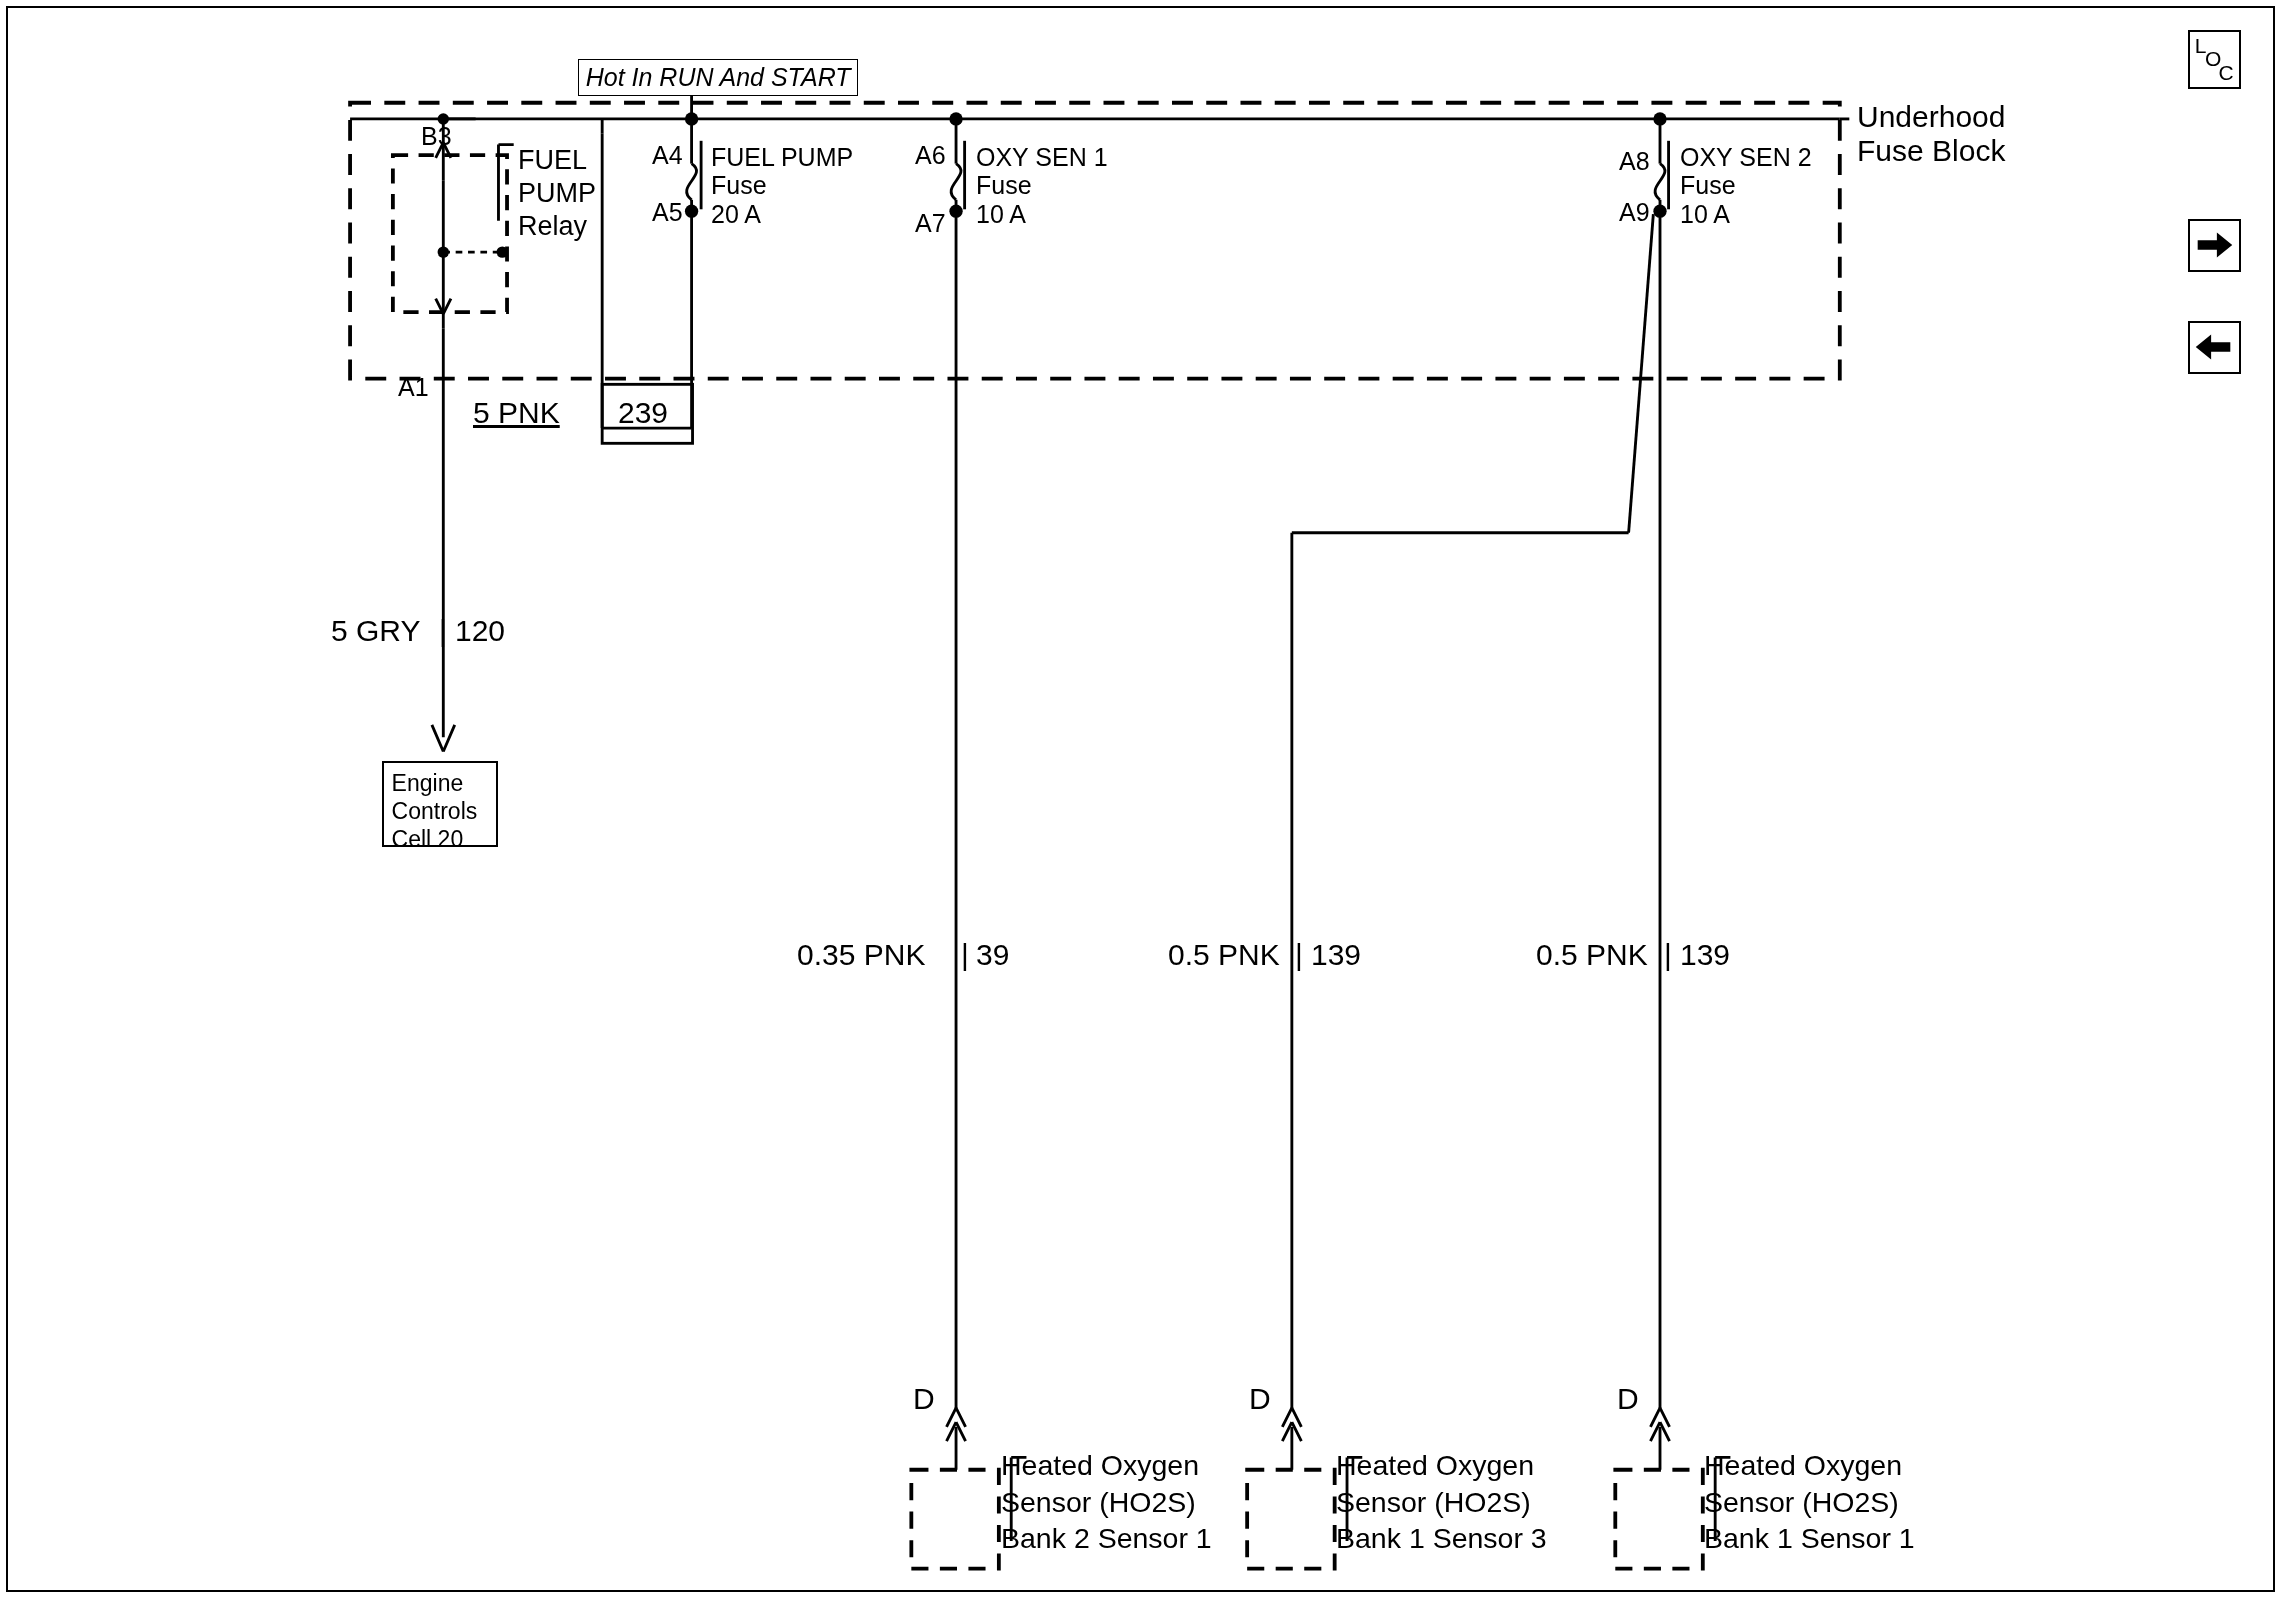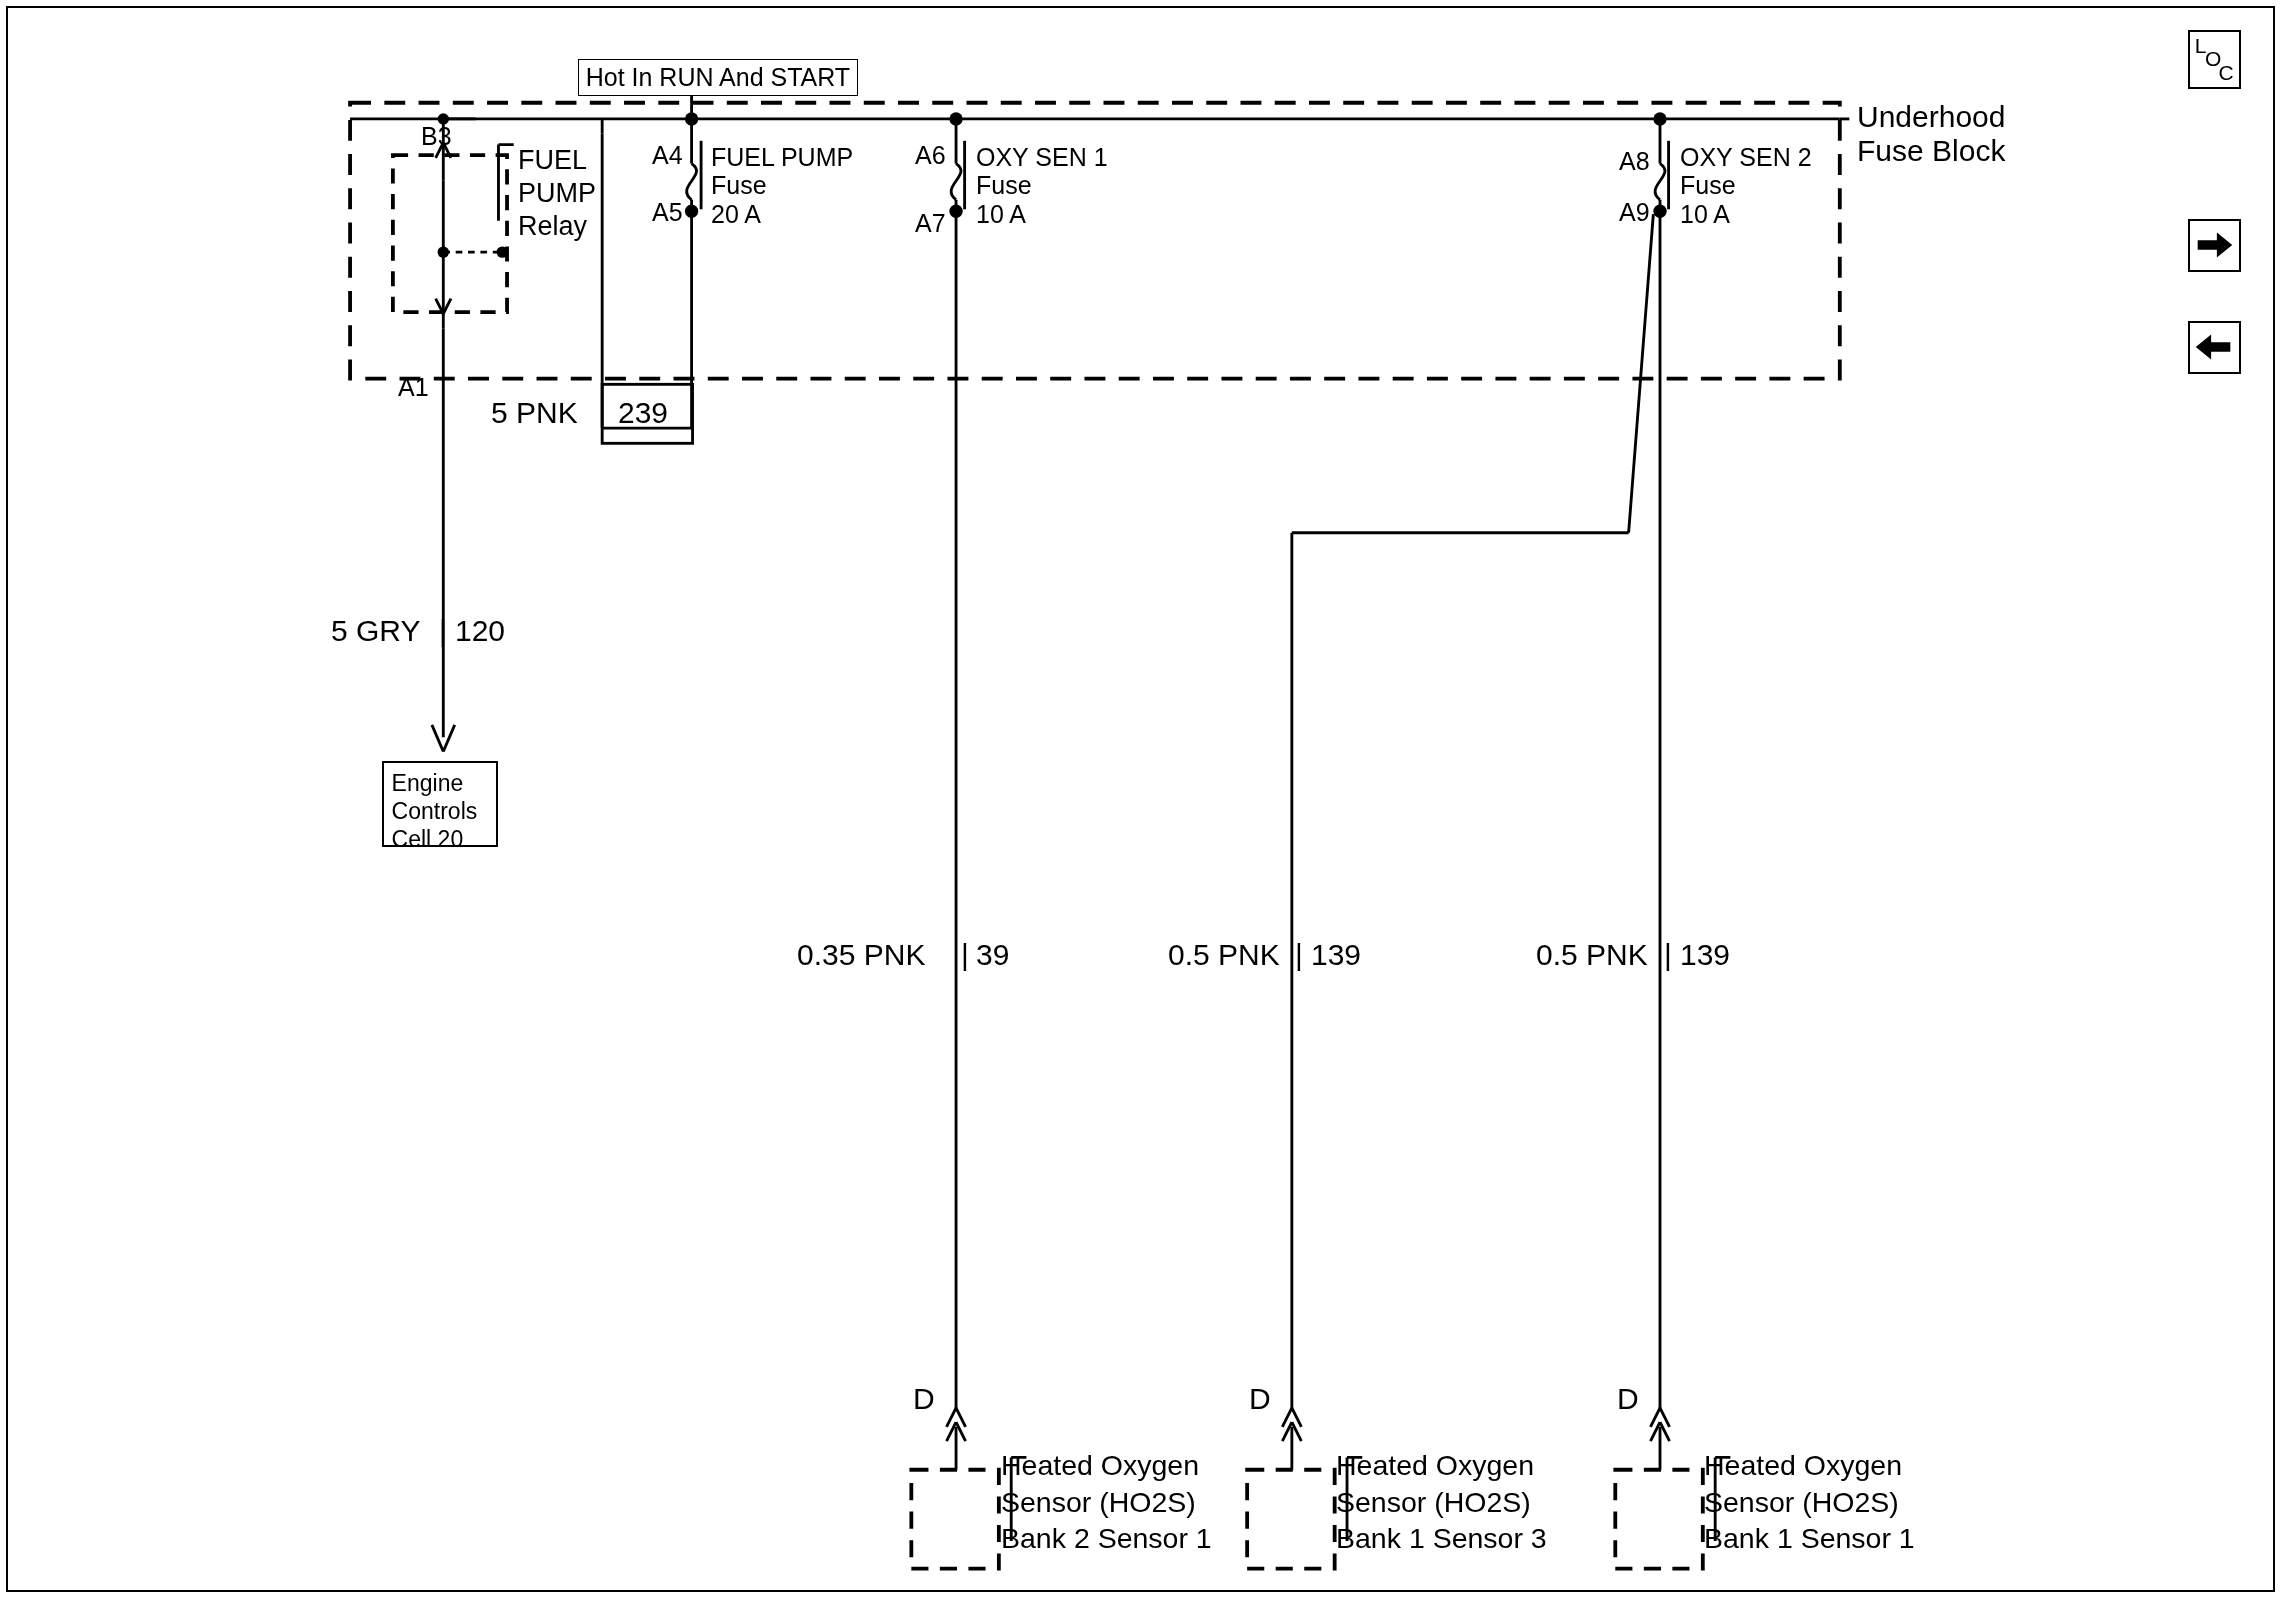--- a/index.html
+++ b/index.html
@@ -170,21 +170,21 @@
       <path d="M1014 148 L1014 220" stroke-width="3"></path>
       <path d="M1754 148 L1754 220" stroke-width="3"></path>
 
       <line x1="1934" y1="125" x2="1944" y2="125" stroke-width="3"></line>
 
       <rect x="633" y="404" width="95" height="62" stroke-width="3" fill="none"></rect>
 
     </g>
   </svg>
 
-  <div class="lbl t26 boxed" style="left:578px; top:59px;">Hot In RUN And START</div>
+  <div class="lbl t26 boxed" style="left:578px; top:59px;font-style:italic;">Hot In RUN And START</div>
 
   <div class="lbl t32" style="left:1857px; top:99px;">Underhood</div>
   <div class="lbl t32" style="left:1857px; top:133px;">Fuse Block</div>
 
   <div class="lbl t26" style="left:421px; top:122px;">B3</div>
   <div class="lbl t26" style="left:398px; top:333px;margin-top:40px;">A1</div>
   <div class="lbl t28" style="left:518px; top:145px;">FUEL</div>
   <div class="lbl t28" style="left:518px; top:178px;">PUMP</div>
   <div class="lbl t28" style="left:518px; top:211px;">Relay</div>
 
@@ -199,21 +199,21 @@
   <div class="lbl t26" style="left:976px; top:143px;">OXY SEN 1</div>
   <div class="lbl t26" style="left:976px; top:171px;">Fuse</div>
   <div class="lbl t26" style="left:976px; top:200px;">10 A</div>
 
   <div class="lbl t26" style="left:1619px; top:147px;">A8</div>
   <div class="lbl t26" style="left:1619px; top:198px;">A9</div>
   <div class="lbl t26" style="left:1680px; top:143px;">OXY SEN 2</div>
   <div class="lbl t26" style="left:1680px; top:171px;">Fuse</div>
   <div class="lbl t26" style="left:1680px; top:200px;">10 A</div>
 
-  <div class="lbl t32" style="left:491px; top:395px;">5 PNK</div>
+  <div class="lbl t32" style="left:473px; top:395px;text-decoration:underline;">5 PNK</div>
   <div class="lbl t32" style="left:618px; top:395px;">239</div>
 
   <div class="lbl t32" style="left:331px; top:613px;">5 GRY</div>
   <div class="lbl t32" style="left:455px; top:613px;">120</div>
   <div class="lbl" style="left:439px; top:613px; font-size:30px;">|</div>
 
   <div class="lbl t32" style="left:797px; top:937px;">0.35 PNK</div>
   <div class="lbl" style="left:961px; top:937px; font-size:30px;">|</div>
   <div class="lbl t32" style="left:976px; top:937px;">39</div>
 

